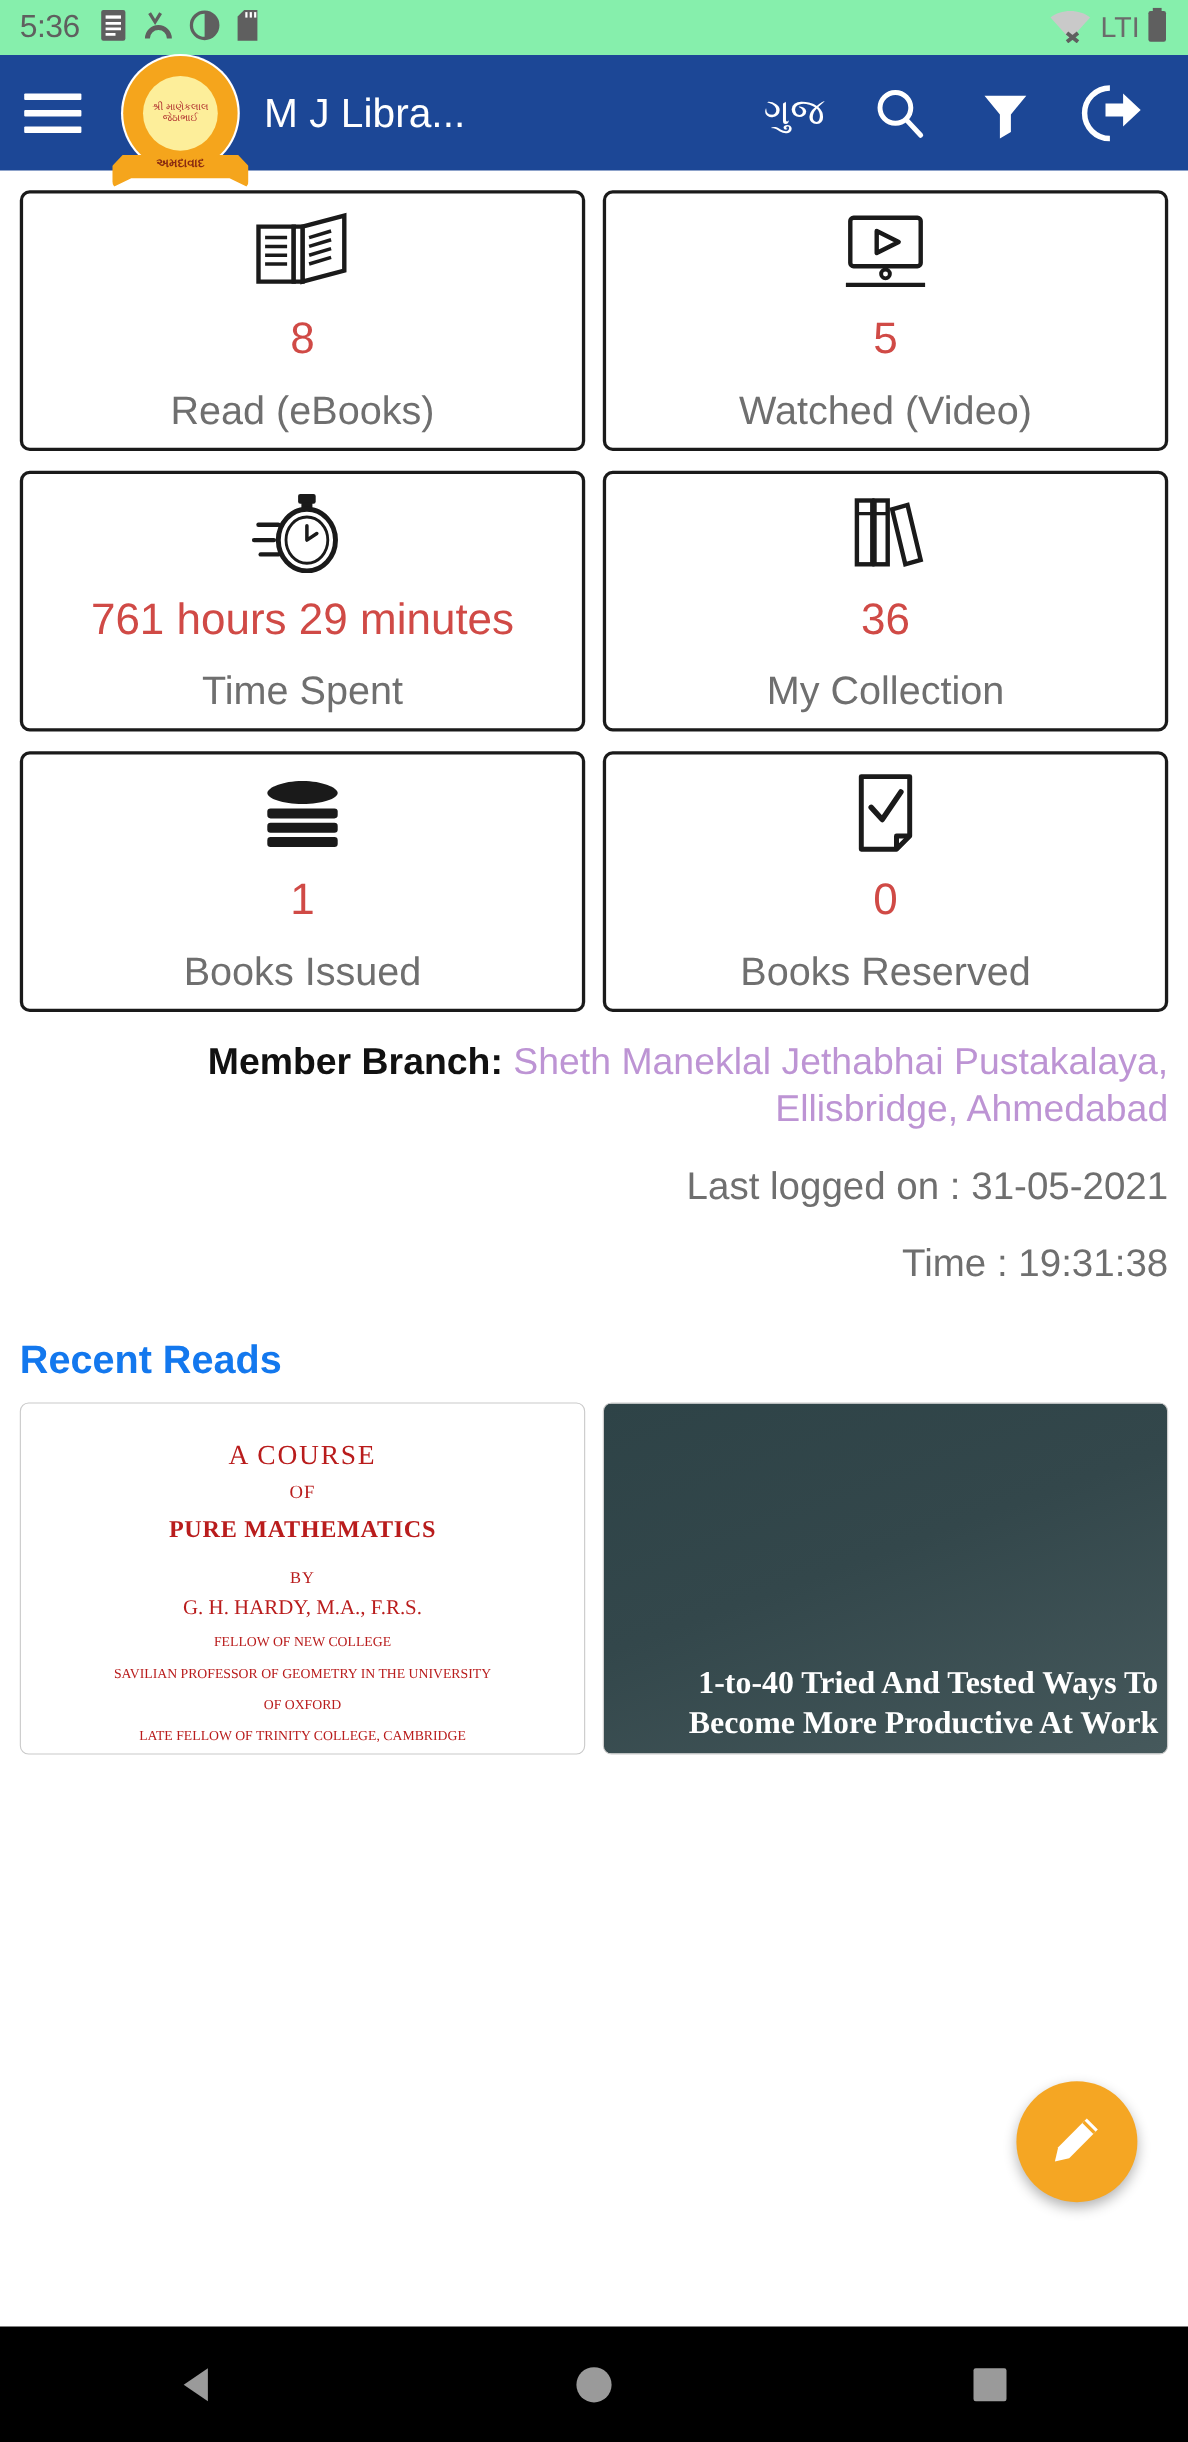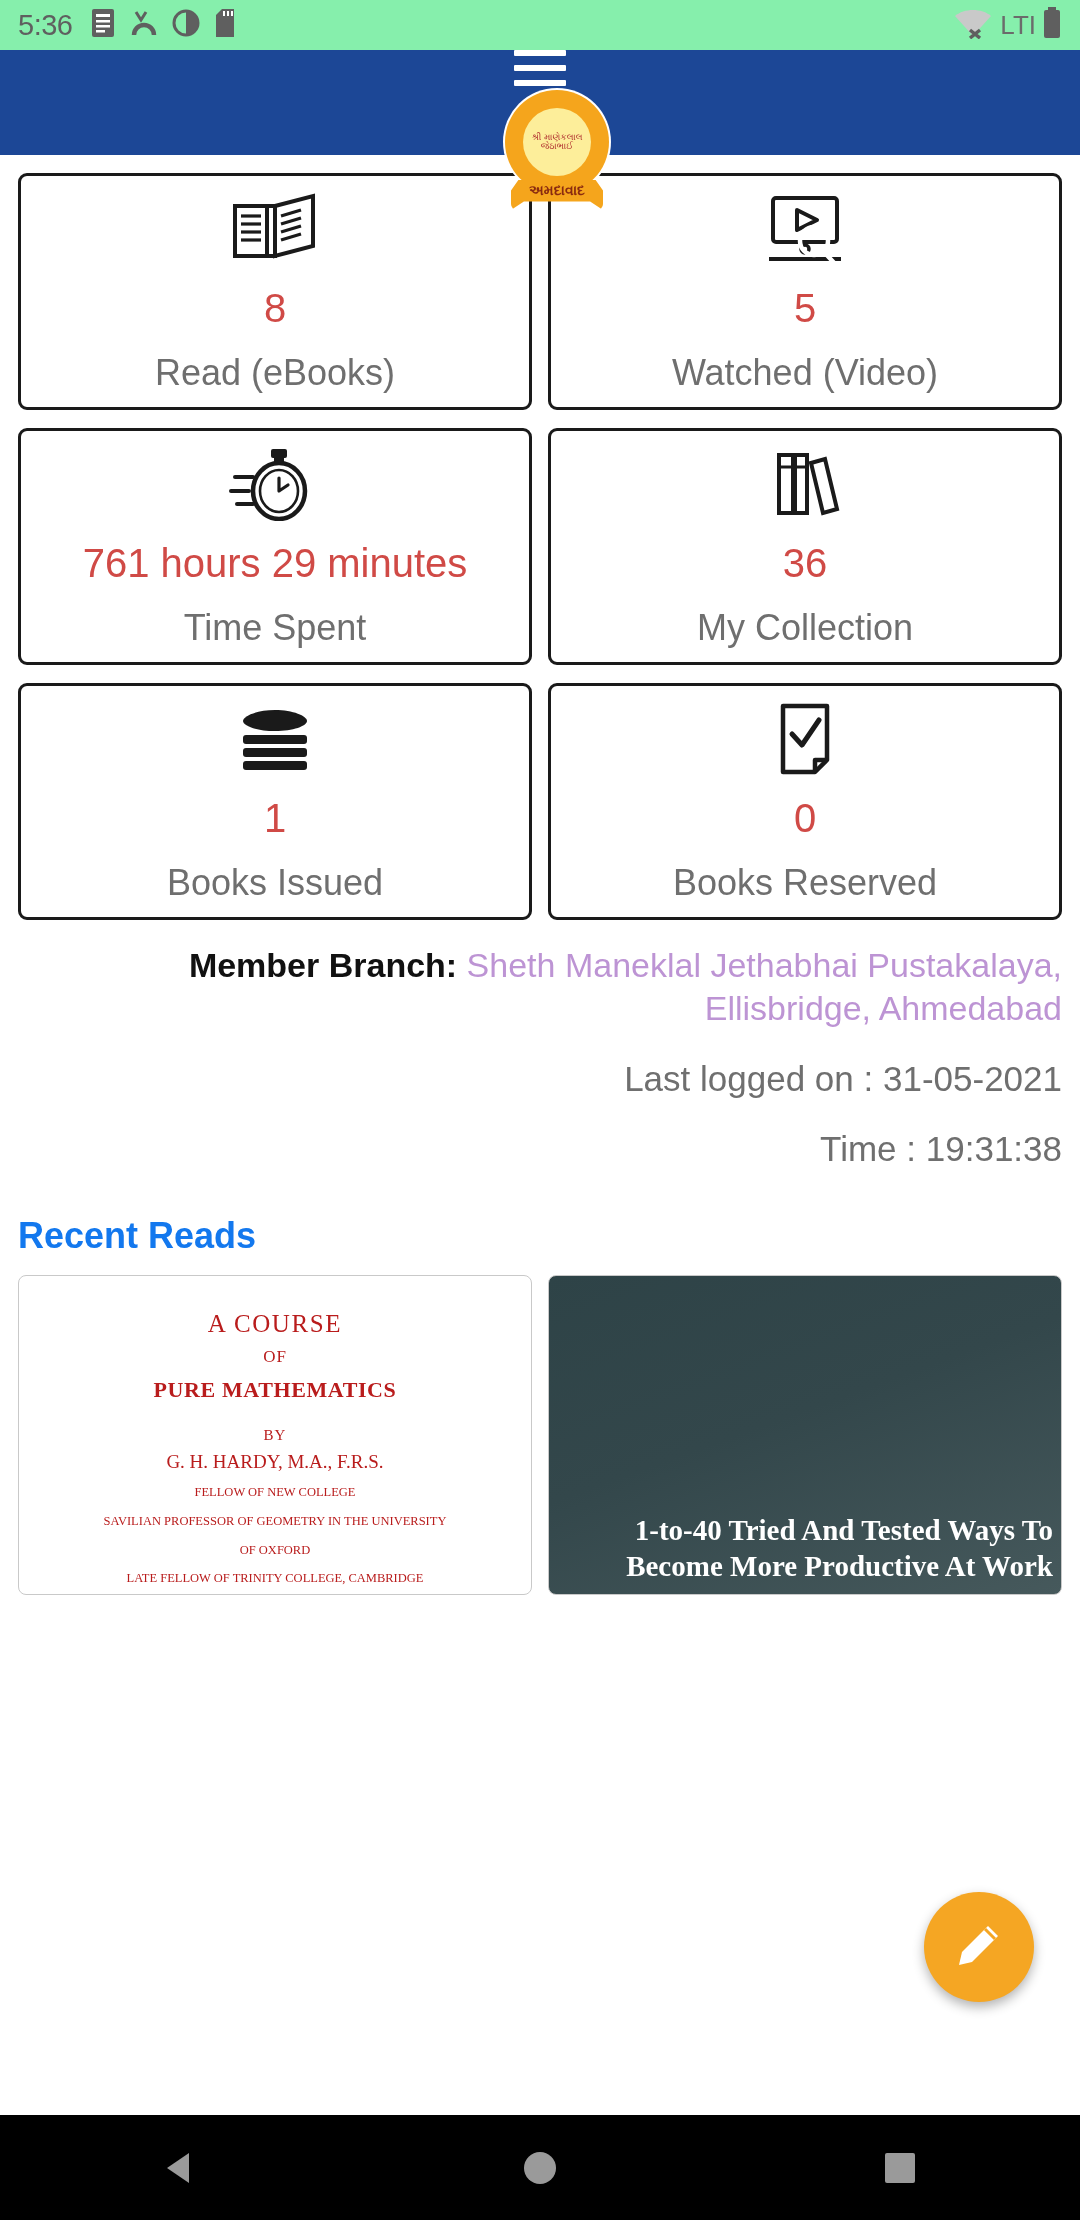--- a/index.html
+++ b/index.html
@@ -26,21 +26,20 @@
   .sb-lti{ font-size:26px; color:#6b6b6b; letter-spacing:0px; }
   .ic{ display:inline-block; }
 
   
   .appbar{
     height:105px; width:100%;
     background:#1c4796;
     display:flex; align-items:center;
     padding:0 22px;
     position:relative;
-    flex-direction:column;
   }
   .hamburger{ width:52px; display:flex; flex-direction:column; gap:9px; cursor:pointer; }
   .hamburger span{ display:block; height:6px; background:#fff; border-radius:1px;}
   .logo-wrap{
     width:112px; height:112px; margin-left:34px;
     position:relative; flex:0 0 auto;
   }
   .logo-outer{
     position:absolute; left:50%; top:50%; transform:translate(-50%,-50%);
     width:104px; height:104px; border-radius:50%;
@@ -50,36 +49,36 @@
   }
   .logo-inner{
     width:68px; height:68px; border-radius:50%;
     background:#fdee9a;
     display:flex; align-items:center; justify-content:center;
     font-size:9px; color:#b03030; text-align:center; line-height:1.05;
     overflow:hidden;
   }
   .logo-ribbon{
     position:absolute; left:50%; bottom:-12px; transform:translateX(-50%);
-    width:92px; height:30px; background:#f5a51c;
+    width:124px; height:30px; background:#f5a51c;
     border-radius:0 0 6px 6px;
     clip-path:polygon(0 35%,8% 0,92% 0,100% 35%,100% 100%,86% 72%,14% 72%,0 100%);
     display:flex; align-items:flex-start; justify-content:center;
-    font-size:14px; color:#8a2b10; font-weight:bold; padding-top:2px;
+    font-size:11px; color:#8a2b10; font-weight:bold; padding-top:2px;
   }
   .appbar-title{
     color:#fff; font-size:37px; margin-left:20px;
     white-space:nowrap; overflow:hidden;
   }
   .appbar-actions{ margin-left:auto; display:flex; align-items:center; gap:0; }
   .ab-btn{
     width:96px; height:96px; display:flex; align-items:center; justify-content:center;
     cursor:pointer;
   }
-  .lang-btn{ color:#fff; font-size:44px; }
+  .lang-btn{ color:#fff; font-size:33px; }
 
   
   .content{ padding:0 18px; }
   .grid{
     display:grid; grid-template-columns:1fr 1fr;
     gap:18px 16px; margin-top:18px;
   }
   .stat-card{
     border:3px solid #1a1a1a; border-radius:9px;
     background:#fff;

